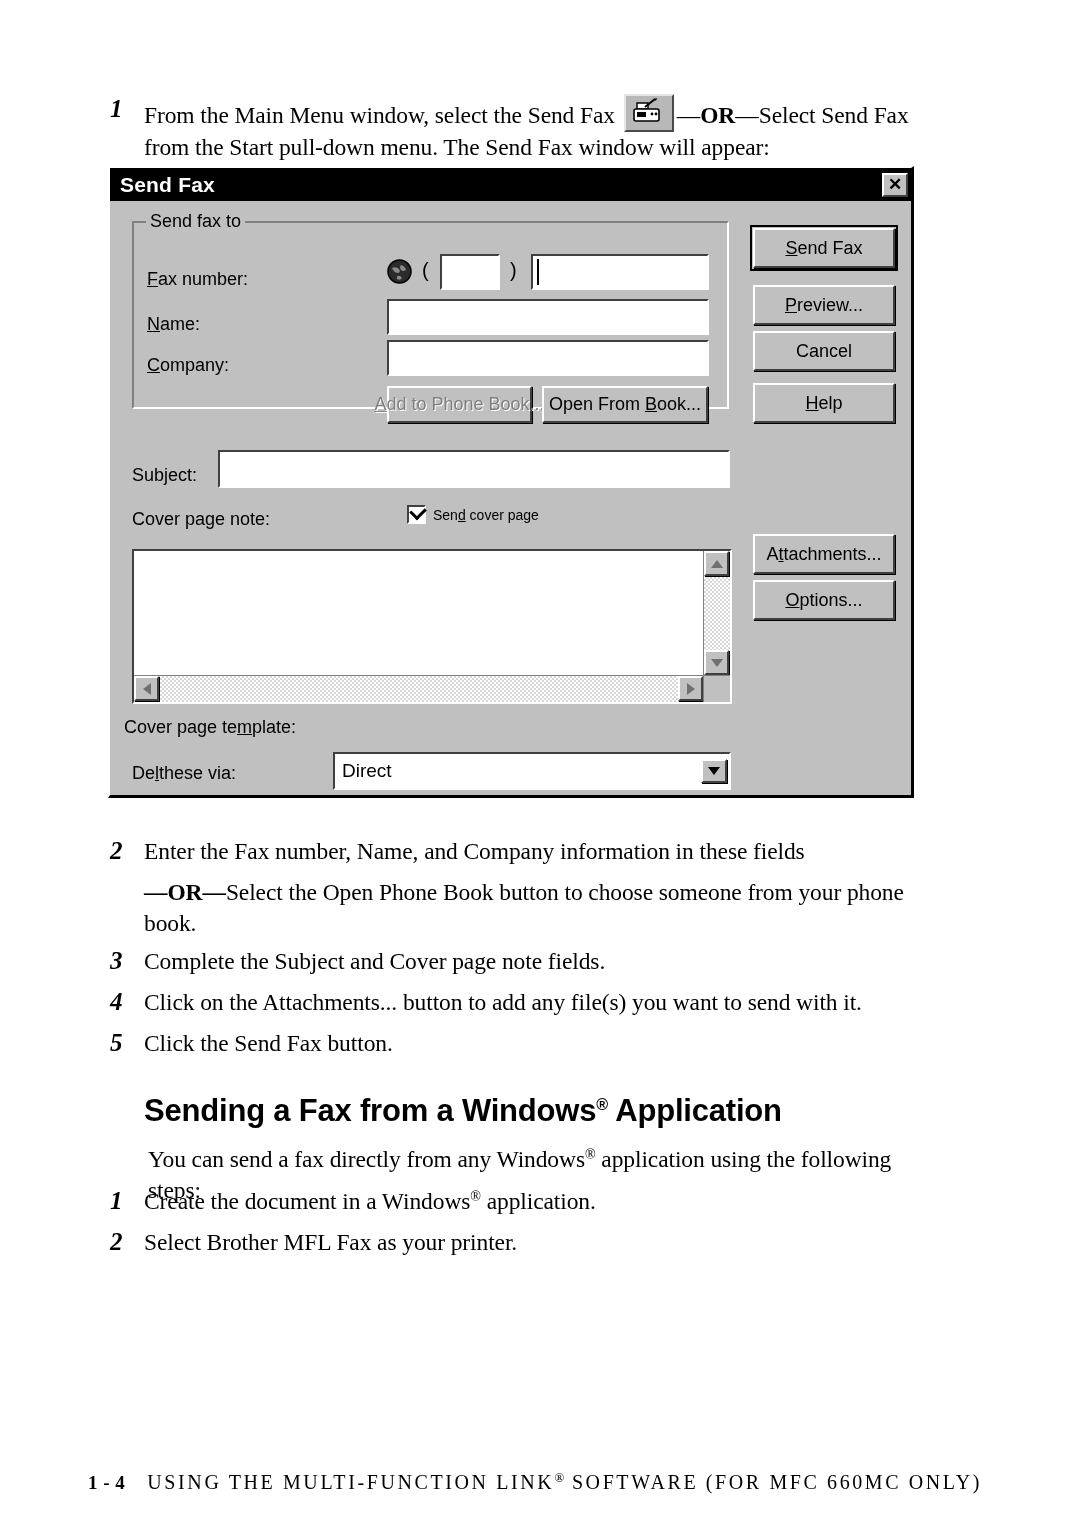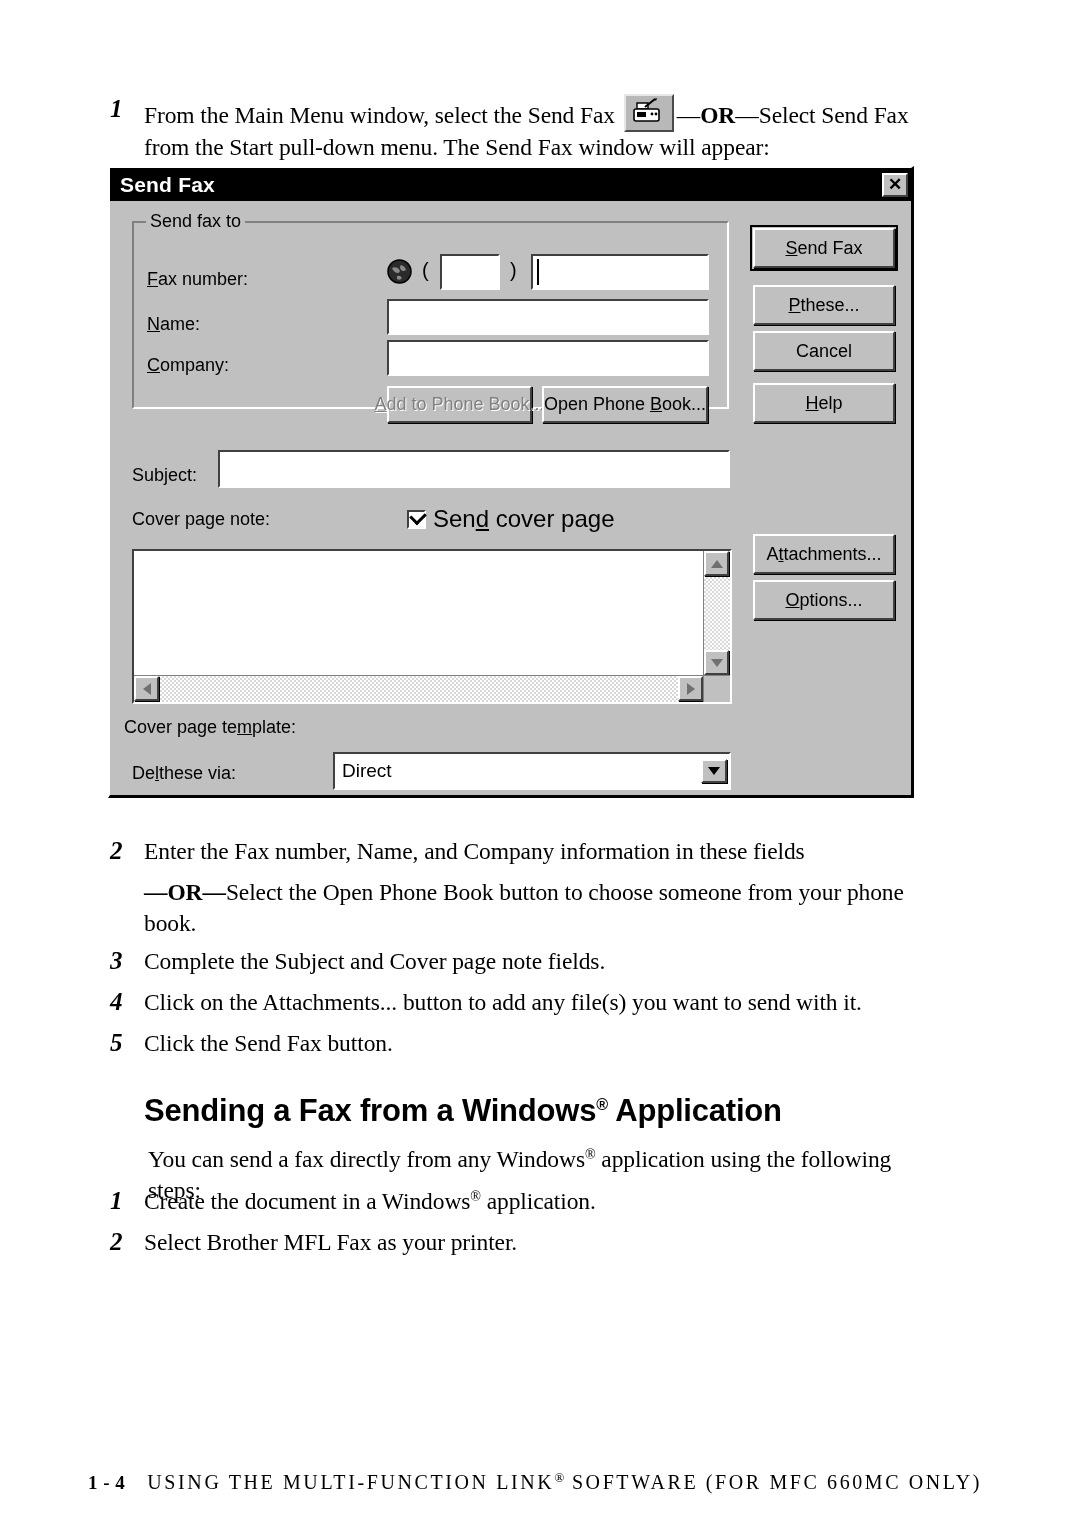--- a/index.html
+++ b/index.html
@@ -281,21 +281,21 @@
     position: absolute;
     left: 2px; top: -1px;
     width: 11px; height: 8px;
     border-left: 3px solid #000000;
     border-bottom: 3px solid #000000;
     transform: rotate(-45deg);
   }
   .checkbox-label {
     margin-left: 7px;
     font-family: "Liberation Sans", sans-serif;
-    font-size: 24px;
+    font-size: 14px;
     color: #000000;
     white-space: nowrap;
   }
   .checkbox-label u { text-decoration: underline; }
 
   
   .note-area {
     position: absolute;
     left: 22px;
     top: 348px;
@@ -470,21 +470,21 @@
 
       <span class="lbl" style="left:37px; top:154px;"><u>C</u><span>ompany:</span></span>
       <div class="field" style="left:277px; top:139px; width:322px; height:36px;">
         <span class="value"></span>
       </div>
 
       <div class="btn disabled" style="left:277px; top:185px; width:145px; height:37px;">
         <span><u>A</u><span>dd to Phone Book...</span></span>
       </div>
       <div class="btn" style="left:432px; top:185px; width:166px; height:37px;">
-        <span><span>Open Phone </span><u>B</u><span>ook...</span></span>
+        <span><span>Open From </span><u>B</u><span>ook...</span></span>
       </div>
 
       <span class="lbl" style="left:22px; top:264px;">Subject:</span>
       <div class="field" style="left:108px; top:249px; width:512px; height:38px;">
         <span class="value"></span>
       </div>
 
       <span class="lbl" style="left:22px; top:308px;">Cover page note:</span>
 
       <div class="checkbox-row" style="left:297px; top:304px;">
@@ -522,21 +522,21 @@
         <span class="value">Direct</span>
         <span class="combo-arrow">
             <span class="arrow arr-down"></span>
           </span>
       </div>
 
       <div class="btn default" style="left:643px; top:27px; width:142px; height:40px;">
         <span><u>S</u><span>end Fax</span></span>
       </div>
       <div class="btn" style="left:643px; top:84px; width:142px; height:40px;">
-        <span><u>P</u><span>these...</span></span>
+        <span><u>P</u><span>review...</span></span>
       </div>
       <div class="btn" style="left:643px; top:130px; width:142px; height:40px;">
         <span>Cancel</span>
       </div>
       <div class="btn" style="left:643px; top:182px; width:142px; height:40px;">
         <span><u>H</u><span>elp</span></span>
       </div>
 
       <div class="btn" style="left:643px; top:333px; width:142px; height:40px;">
         <span><span>A</span><u>t</u><span>tachments...</span></span>

